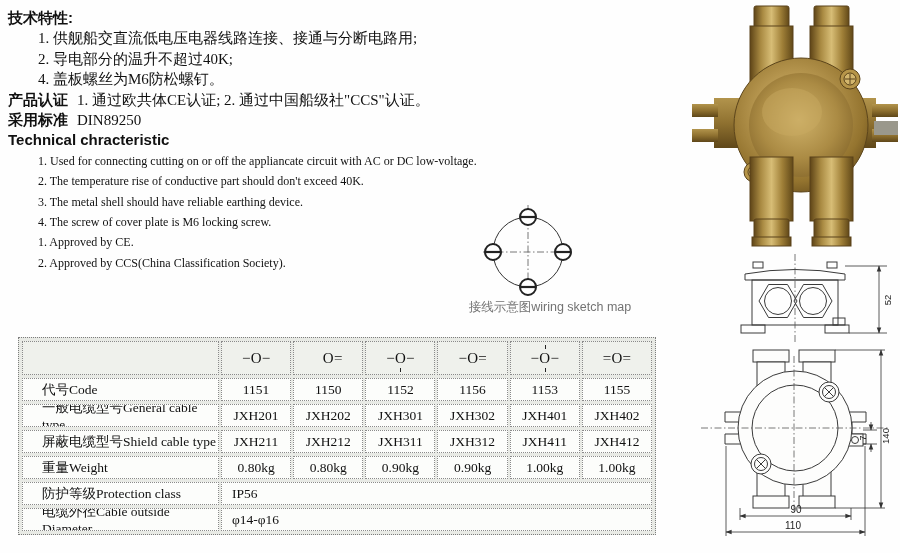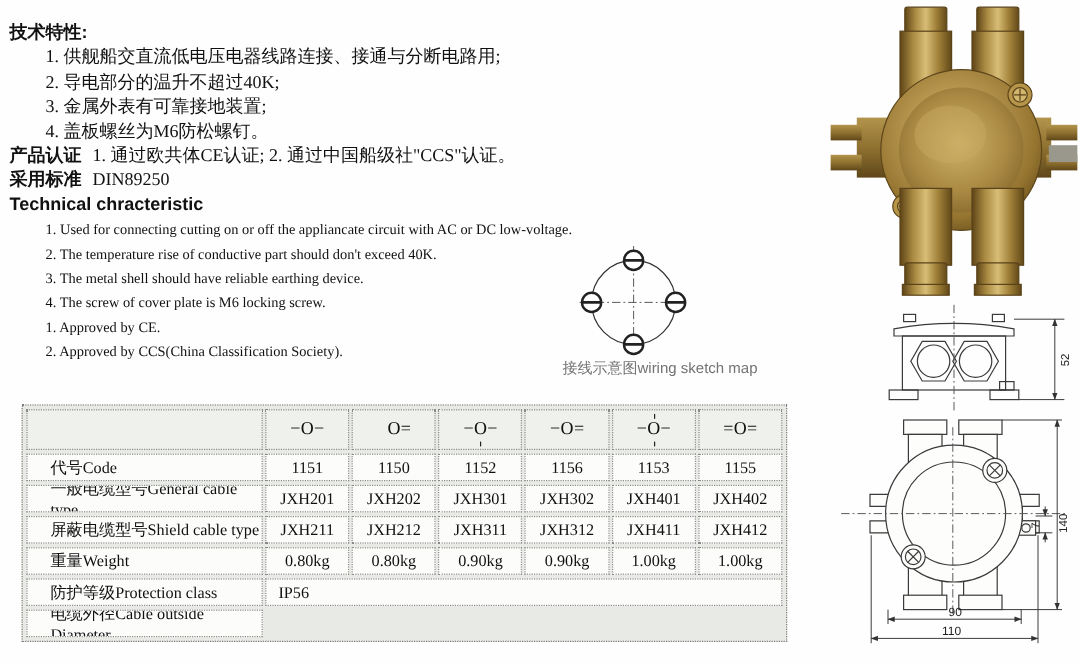--- a/index.html
+++ b/index.html
@@ -1,20 +1,20 @@
 <!DOCTYPE html>
 <html><head>
 <meta charset="utf-8">
 <style>
   html,body{margin:0;padding:0;}
   body{width:900px;height:553px;background:#fff;font-family:"Liberation Serif","DejaVu Serif",serif;color:#111;}
   .page{position:relative;width:900px;height:553px;background:#fefefe;overflow:hidden;}
 
   
-  .text-block{position:absolute;left:8px;top:18px;width:672px;}
+  .text-block{position:absolute;left:8px;top:8px;width:672px;}
   .ln{height:20.4px;line-height:20.4px;font-size:15px;white-space:nowrap;}
   .head{font-family:"Liberation Sans","DejaVu Sans",sans-serif;font-weight:bold;font-size:15px;}
   .head-inline{font-family:"Liberation Sans","DejaVu Sans",sans-serif;font-weight:bold;margin-right:9px;}
   .item{padding-left:30px;}
   .en{font-size:12px;}
 
   
   .wiring{position:absolute;left:451px;top:196px;}
   .wiring-caption{position:absolute;left:443px;top:299px;width:214px;text-align:center;
     font-family:"Liberation Sans","DejaVu Sans",sans-serif;font-size:12.5px;color:#737373;}
@@ -45,21 +45,20 @@
 </style>
 </head>
 <body>
 
 <div class="page">
 
   <div class="text-block">
     <div class="ln head">技术特性:</div>
     <div class="ln item">1. 供舰船交直流低电压电器线路连接、接通与分断电路用;</div>
     <div class="ln item">2. 导电部分的温升不超过40K;</div>
-    <div class="ln item">3. 金属外表有可靠接地装置;</div>
     <div class="ln item">4. 盖板螺丝为M6防松螺钉。</div>
     <div class="ln">
       <span class="head-inline">产品认证</span><span>1. 通过欧共体CE认证; 2. 通过中国船级社"CCS"认证。</span>
     </div>
     <div class="ln">
       <span class="head-inline">采用标准</span><span>DIN89250</span>
     </div>
     <div class="ln head">Technical chracteristic</div>
     <div class="ln item en">1. Used for connecting cutting on or off the appliancate circuit with AC or DC low-voltage.</div>
     <div class="ln item en">2. The temperature rise of conductive part should don't exceed 40K.</div>
@@ -166,20 +165,21 @@
     <div class="cell value-cell">0.80kg</div>
     <div class="cell value-cell">0.90kg</div>
     <div class="cell value-cell">0.90kg</div>
     <div class="cell value-cell">1.00kg</div>
     <div class="cell value-cell">1.00kg</div>
 
     <div class="cell label-cell">防护等级Protection class</div>
     <div class="cell span-cell">IP56</div>
 
     <div class="cell label-cell">电缆外径Cable outside Diameter</div>
+    <div class="cell span-cell">φ14-φ16</div>
   </div>
 
   <div class="photo">
     <svg width="206" height="246" viewBox="0 0 206 246">
       <defs>
         <radialGradient id="pgBody" cx="45%" cy="40%" r="65%">
           <stop offset="0" stop-color="#d9bf7d"></stop>
             <stop offset="0.45" stop-color="#b5954e"></stop>
           <stop offset="0.8" stop-color="#94742f"></stop>
             <stop offset="1" stop-color="#6e531f"></stop>

